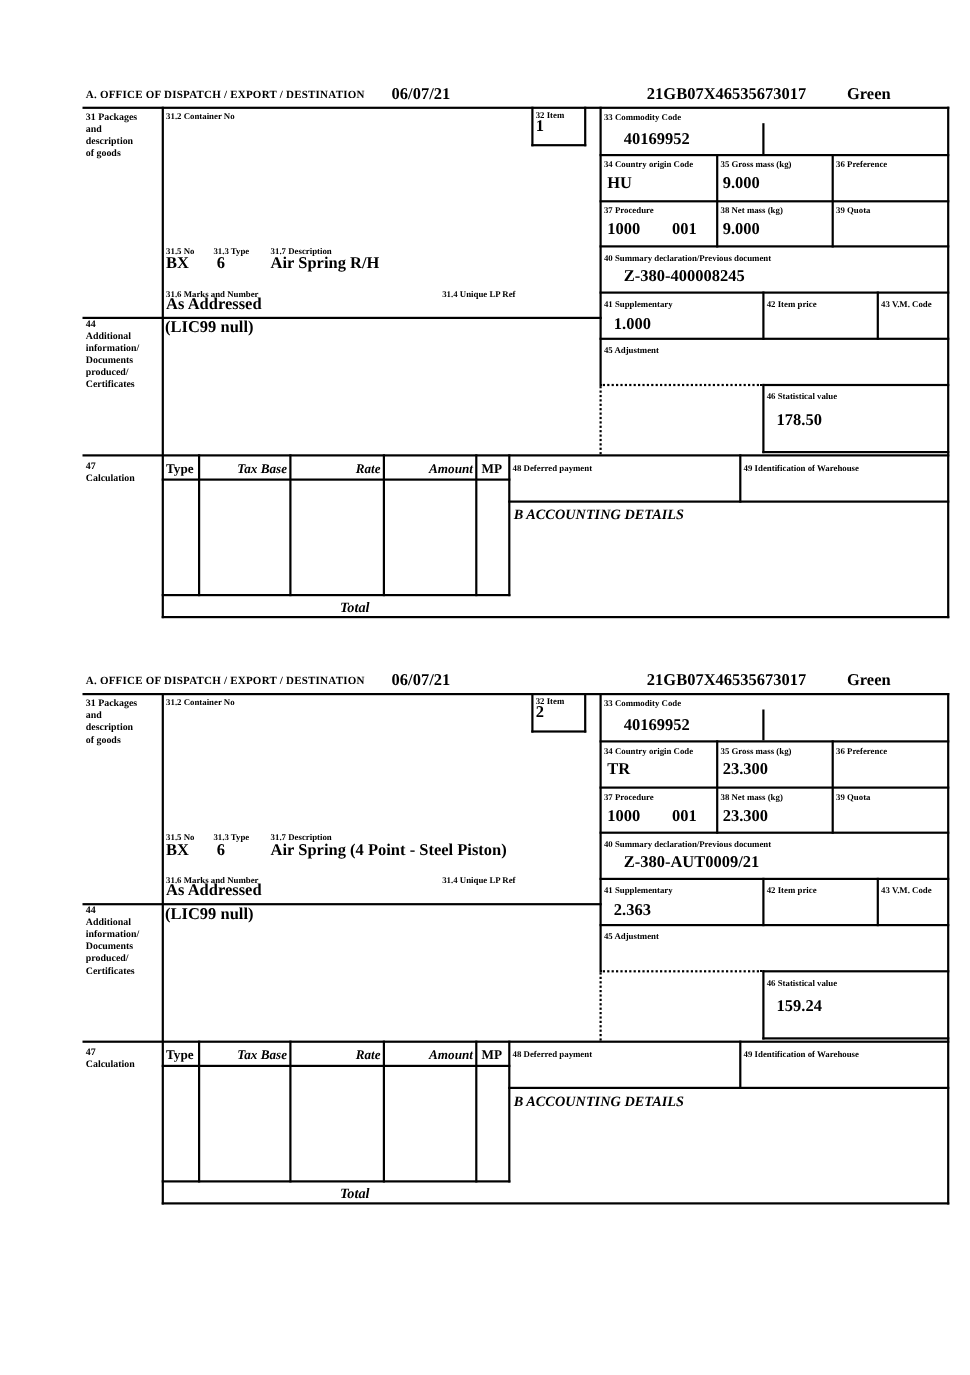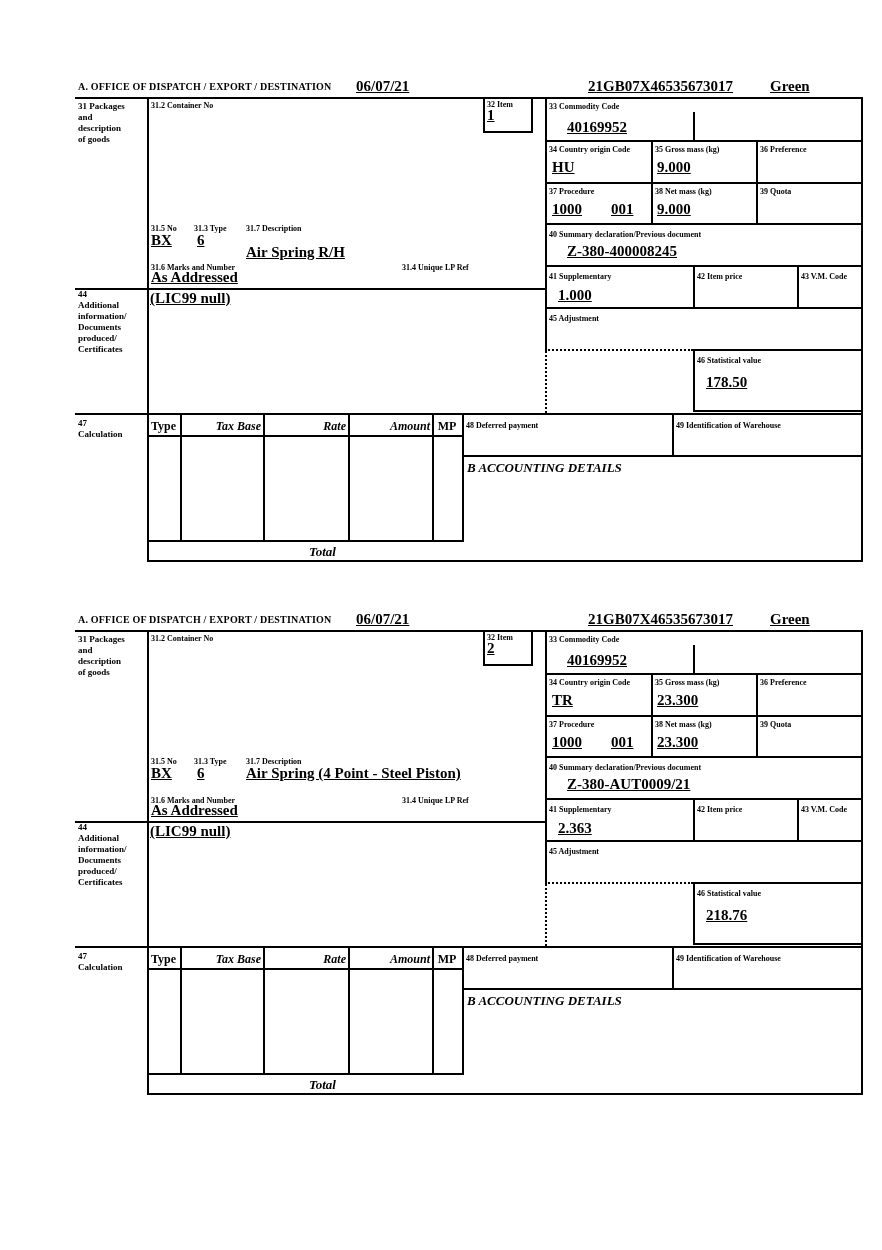--- a/index.html
+++ b/index.html
@@ -5,21 +5,21 @@
   html,body { margin:0; padding:0; background:#fff; }
   .page { position:relative; width:882px; height:1250px; background:#fff; overflow:hidden;
           font-family:"Liberation Serif", serif; color:#000; font-weight:bold; }
   .form { position:absolute; left:75px; width:788px; height:484px; }
   .hl  { position:absolute; height:2px; background:#000; }
   .vl  { position:absolute; width:2px;  background:#000; }
   .dh  { position:absolute; height:0; border-top:2px dotted #000; }
   .dv  { position:absolute; width:0;  border-left:2px dotted #000; }
   .lbl { position:absolute; font-size:8px;  line-height:10px; white-space:nowrap; }
   .side{ position:absolute; font-size:9px;  line-height:11px; white-space:pre-line; }
-  .val { position:absolute; font-size:15px; line-height:17px; white-space:nowrap;text-decoration:underline; }
+  .val { position:absolute; font-size:15px; line-height:17px; white-space:nowrap; }
   .hdr { position:absolute; font-size:10px; line-height:12px; letter-spacing:0.2px; white-space:nowrap; }
   .th  { position:absolute; font-size:12px; line-height:14px; top:339px; }
   .acct{ position:absolute; font-size:13px; line-height:12px; white-space:nowrap;font-style:italic; }
   .ctr { text-align:center; }
   .rgt { text-align:right;font-style:italic; }
 </style>
 </head>
 <body>
 
 <div class="page" id="page">
@@ -81,21 +81,21 @@
 Calculation</div>
 
       <div class="lbl" style="left:76px;top:21px">31.2 Container No</div>
       <div class="lbl" style="left:412px;top:20px">32 Item</div>
       <div class="val" style="left:412px;top:27px">1</div>
       <div class="lbl" style="left:76px;top:144px">31.5 No</div>
       <div class="lbl" style="left:119px;top:144px">31.3 Type</div>
       <div class="lbl" style="left:171px;top:144px">31.7 Description</div>
       <div class="val" style="left:76px;top:152px">BX</div>
       <div class="val" style="left:122px;top:152px">6</div>
-      <div class="val" style="left:171px;top:164px">Air Spring R/H</div>
+      <div class="val" style="left:171px;top:152px">Air Spring R/H</div>
       <div class="lbl" style="left:76px;top:183px">31.6 Marks and Number</div>
       <div class="lbl" style="left:327px;top:183px">31.4 Unique LP Ref</div>
       <div class="val" style="left:76px;top:189px">As Addressed</div>
       <div class="val" style="left:75px;top:210px">(LIC99 null)</div>
 
       <div class="lbl" style="left:474px;top:22px">33 Commodity Code</div>
       <div class="val" style="left:492px;top:39px">40169952</div>
       <div class="lbl" style="left:474px;top:65px">34 Country origin Code</div>
       <div class="val" style="left:477px;top:79px">HU</div>
       <div class="lbl" style="left:580px;top:65px">35 Gross mass (kg)</div>
@@ -212,21 +212,21 @@
       <div class="val" style="left:582px;top:121px">23.300</div>
       <div class="lbl" style="left:685px;top:107px">39 Quota</div>
       <div class="lbl" style="left:474px;top:150px">40 Summary declaration/Previous document</div>
       <div class="val" style="left:492px;top:163px">Z-380-AUT0009/21</div>
       <div class="lbl" style="left:474px;top:192px">41 Supplementary</div>
       <div class="val" style="left:483px;top:207px">2.363</div>
       <div class="lbl" style="left:622px;top:192px">42 Item price</div>
       <div class="lbl" style="left:726px;top:192px">43 V.M. Code</div>
       <div class="lbl" style="left:474px;top:234px">45 Adjustment</div>
       <div class="lbl" style="left:622px;top:276px">46 Statistical value</div>
-      <div class="val" style="left:631px;top:294px">218.76</div>
+      <div class="val" style="left:631px;top:294px">159.24</div>
 
       <div class="th ctr" style="left:72px;width:33px">Type</div>
       <div class="th rgt" style="left:107px;width:79px">Tax Base</div>
       <div class="th rgt" style="left:190px;width:81px">Rate</div>
       <div class="th rgt" style="left:275px;width:80px">Amount</div>
       <div class="th ctr" style="left:357px;width:30px">MP</div>
       <div class="lbl" style="left:391px;top:341px">48 Deferred payment</div>
       <div class="lbl" style="left:601px;top:341px">49 Identification of Warehouse</div>
       <div class="acct" style="left:392px;top:382px">B ACCOUNTING DETAILS</div>
       <div class="acct ctr" style="left:90px;width:315px;top:466px">Total</div>

